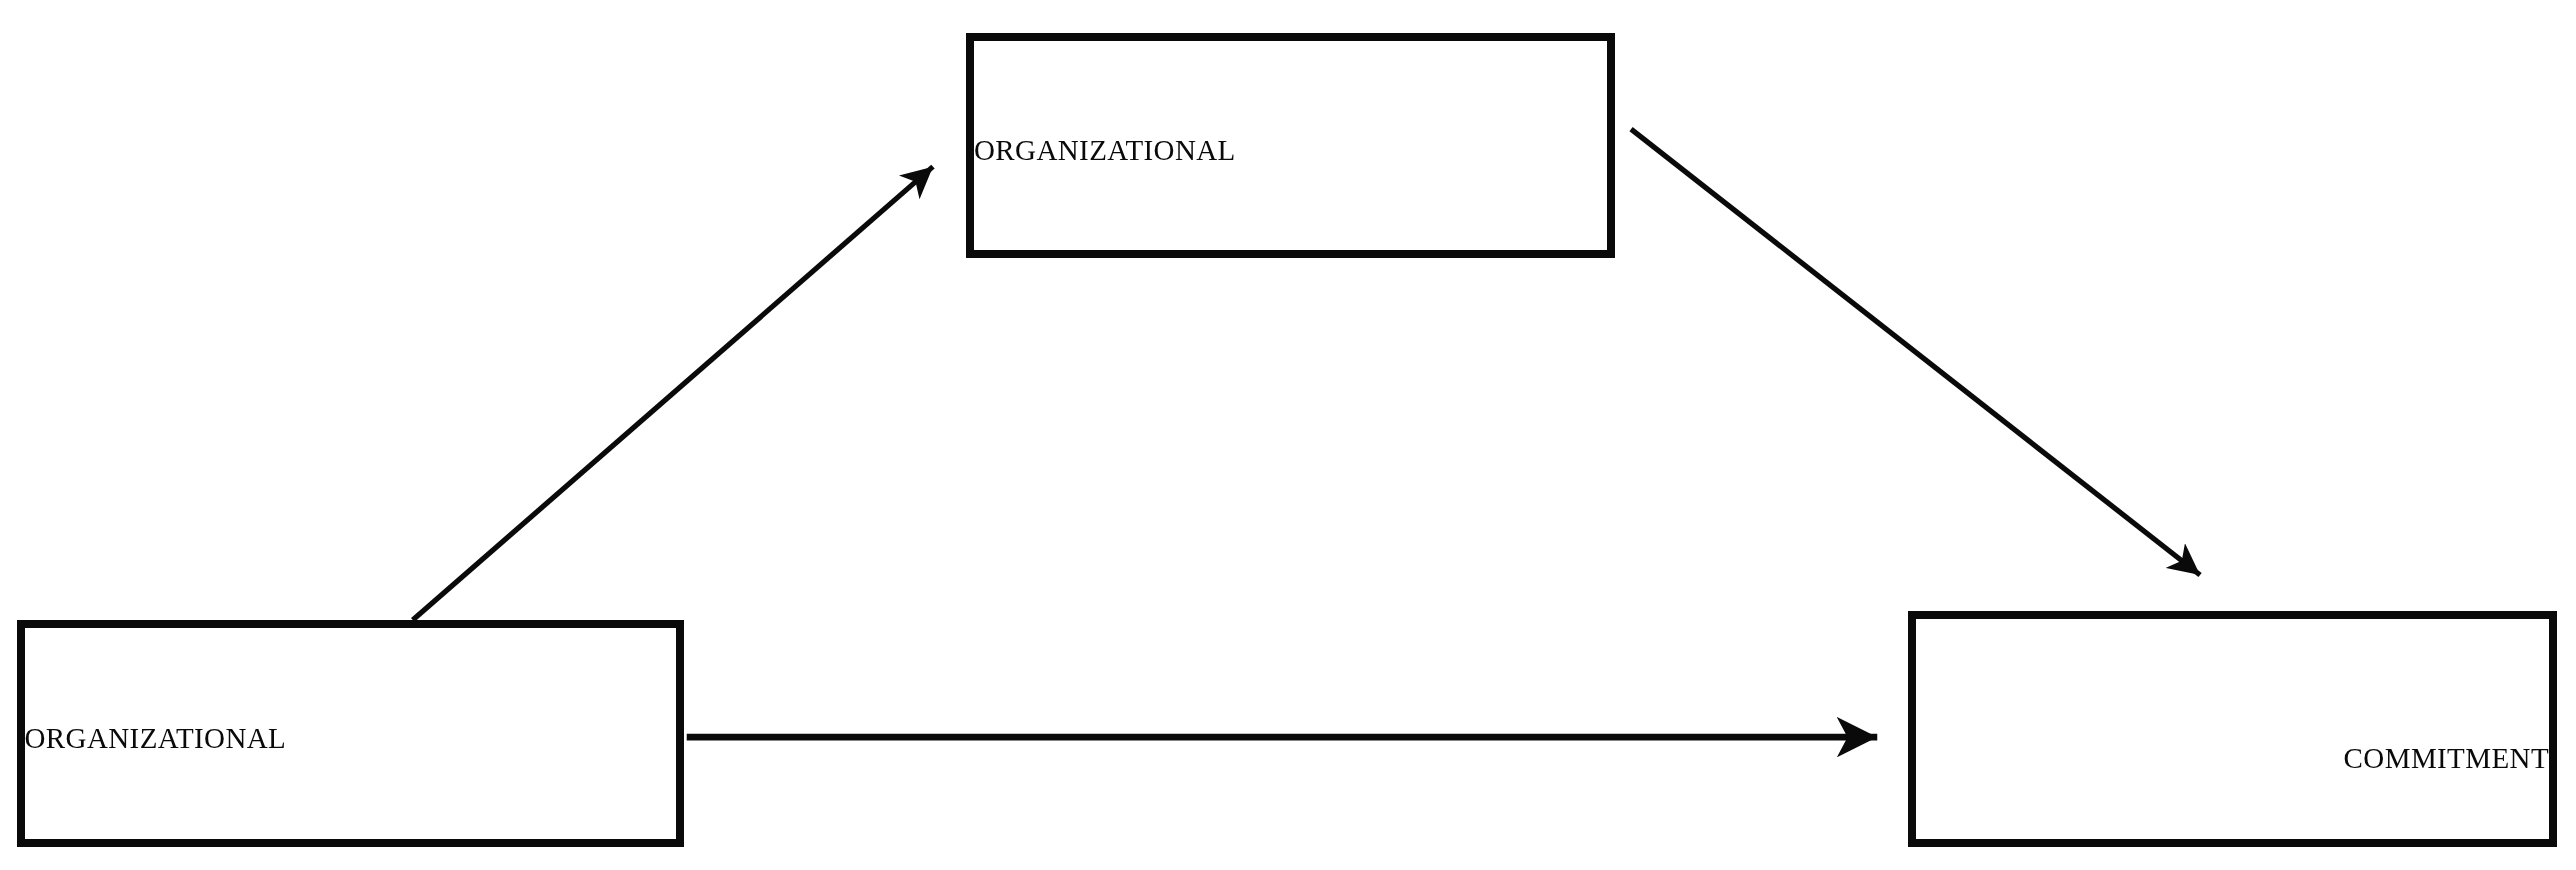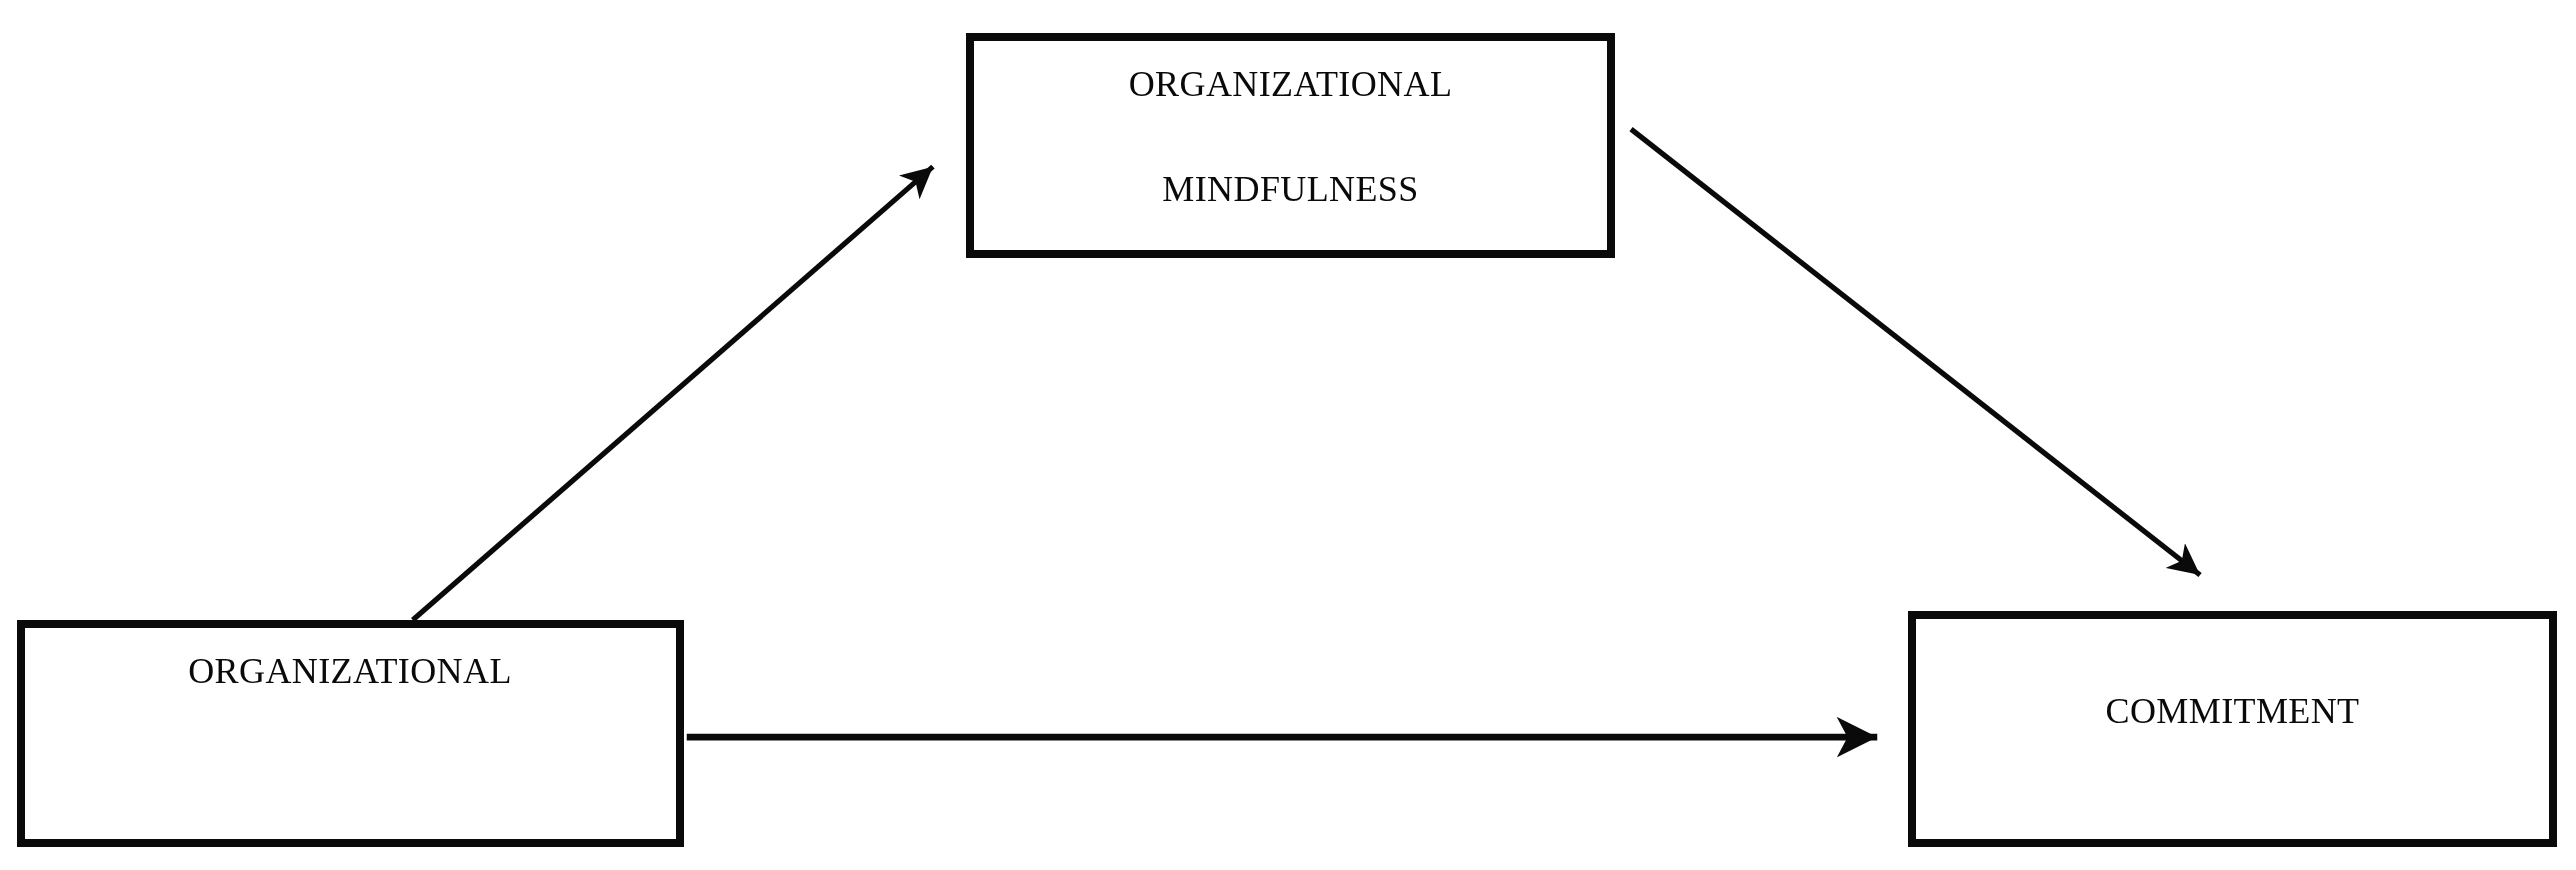--- a/index.html
+++ b/index.html
@@ -33,24 +33,24 @@
   .arrows .head{
     fill:var(--ink);
     stroke:none;
   }
   .node{
     position:absolute;
     box-sizing:border-box;
     border:8.3px solid var(--ink);
     background:var(--paper);
     display:flex;
-    flex-direction:column;
+    flex-direction:row;
     align-items:center;
     text-align:center;
-    font-size:36px;
+    font-size:29px;
     line-height:1;
     letter-spacing:0.4px;
   }
   .node .node-line{
     height:45px;
     white-space:nowrap;
   }
   .node-mindfulness{
     left:966px; top:33px;
     width:649px;  height:225px;
@@ -60,20 +60,21 @@
   .node-support{
     left:16.5px; top:620px;
     width:667px; height:227px;
     padding-top:25px;
     gap:38px;
   }
   .node-commitment{
     left:1908px; top:611px;
     width:649px; height:236px;
     padding-top:74px;
+    justify-content:flex-end;
   }
 </style>
 </head>
 <body>
 
 <div class="canvas">
 
   <svg class="arrows" viewBox="0 0 3430 1159" xmlns="http://www.w3.org/2000/svg">
     <defs>
       <marker id="stealth" markerWidth="6" markerHeight="6" refX="6" refY="3" orient="auto" markerUnits="strokeWidth">
@@ -83,21 +84,20 @@
 
     <line x1="549" y1="826" x2="1242" y2="222" stroke-width="7" marker-end="url(#stealth)"></line>
 
     <line x1="2172" y1="172" x2="2930" y2="766" stroke-width="7" marker-end="url(#stealth)"></line>
 
     <line x1="914" y1="982" x2="2500" y2="982" stroke-width="9" marker-end="url(#stealth)"></line>
   </svg>
 
   <div class="node node-mindfulness">
     <div class="node-line">ORGANIZATIONAL</div>
-    <div class="node-line">MINDFULNESS</div>
   </div>
 
   <div class="node node-support">
     <div class="node-line">ORGANIZATIONAL</div>
   </div>
 
   <div class="node node-commitment">
     <div class="node-line">COMMITMENT</div>
   </div>
 

